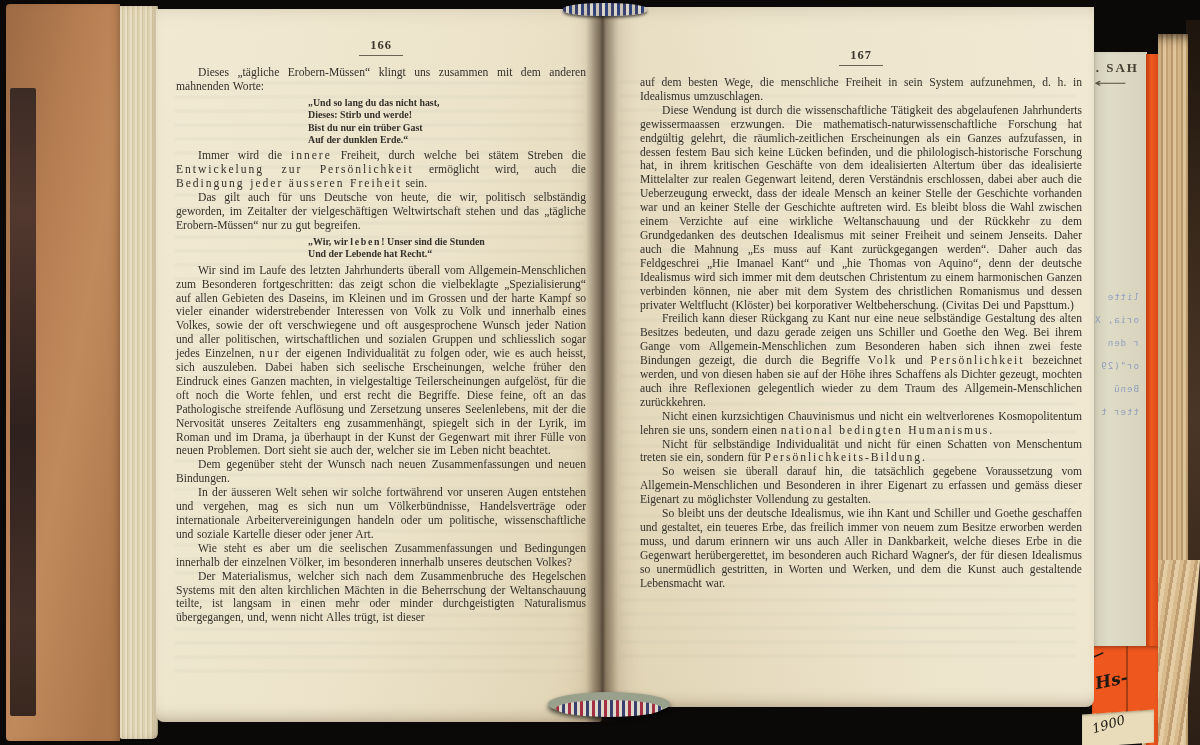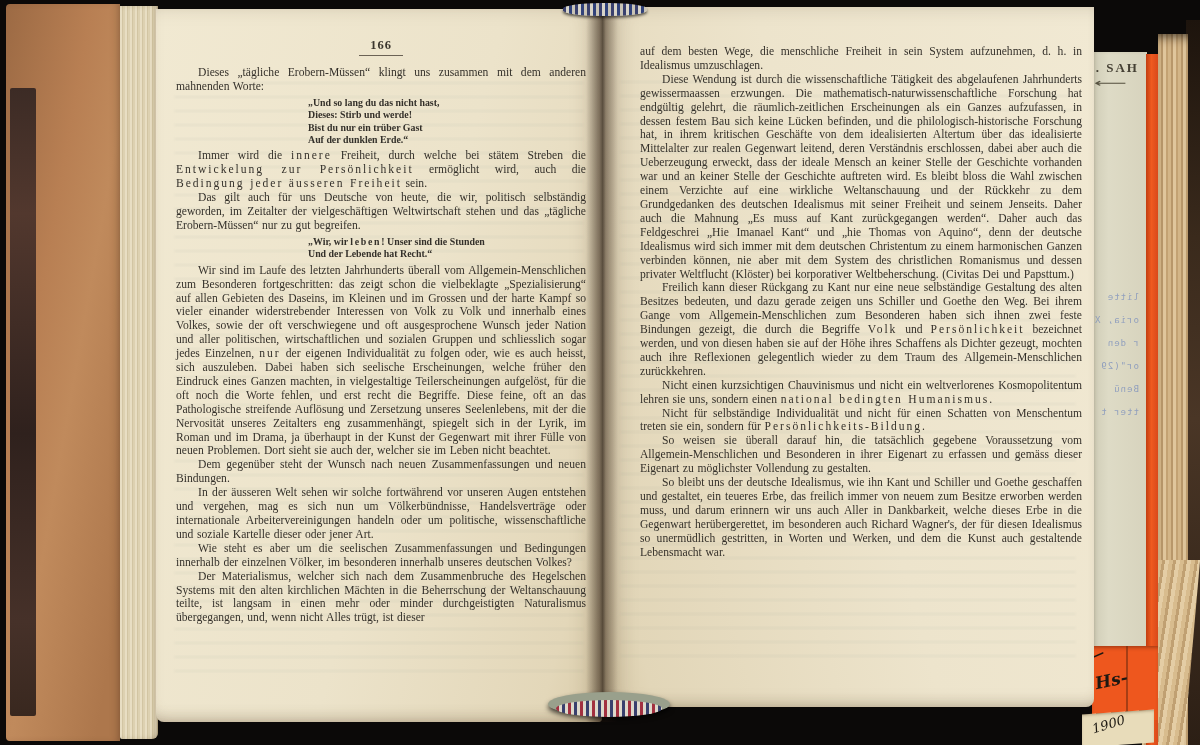--- a/index.html
+++ b/index.html
@@ -140,20 +140,23 @@
         <p class="para"><span>Wir sind im Laufe des letzten Jahrhunderts überall vom Allgemein-Menschlichen zum Besonderen fortgeschritten: das zeigt schon die vielbeklagte „Spezialisierung“ auf allen Gebieten des Daseins, im Kleinen und im Grossen und der harte Kampf so vieler einander widerstrebender Interessen von Volk zu Volk und innerhalb eines Volkes, sowie der oft verschwiegene und oft ausgesprochene Wunsch jeder Nation und aller politischen, wirtschaftlichen und sozialen Gruppen und schliesslich sogar jedes Einzelnen, </span><span class="gesperrt">nur</span><span> der eigenen Individualität zu folgen oder, wie es auch heisst, sich auszuleben. Dabei haben sich seelische Erscheinungen, welche früher den Eindruck eines Ganzen machten, in vielgestaltige Teilerscheinungen aufgelöst, für die oft noch die Worte fehlen, und erst recht die Begriffe. Diese feine, oft an das Pathologische streifende Auflösung und Zersetzung unseres Seelenlebens, mit der die Nervosität unseres Zeitalters eng zusammenhängt, spiegelt sich in der Lyrik, im Roman und im Drama, ja überhaupt in der Kunst der Gegenwart mit ihrer Fülle von neuen Problemen. Dort sieht sie auch der, welcher sie im Leben nicht beachtet.</span></p>
         <p class="para"><span>Dem gegenüber steht der Wunsch nach neuen Zusammenfassungen und neuen Bindungen.</span></p>
         <p class="para"><span>In der äusseren Welt sehen wir solche fortwährend vor unseren Augen entstehen und vergehen, mag es sich nun um Völkerbündnisse, Handelsverträge oder internationale Arbeitervereinigungen handeln oder um politische, wissenschaftliche und soziale Kartelle dieser oder jener Art.</span></p>
         <p class="para"><span>Wie steht es aber um die seelischen Zusammenfassungen und Bedingungen innerhalb der einzelnen Völker, im besonderen innerhalb unseres deutschen Volkes?</span></p>
         <p class="para"><span>Der Materialismus, welcher sich nach dem Zusammenbruche des Hegelschen Systems mit den alten kirchlichen Mächten in die Beherrschung der Weltanschauung teilte, ist langsam in einen mehr oder minder durchgeistigten Naturalismus übergegangen, und, wenn nicht Alles trügt, ist dieser</span></p>
       </div>
     <div class="show-through"></div>
   </div>
 
   <div class="page page-right">
+    <div class="pnum">
+      <span>167</span>
+    </div>
     <div class="page-text">
         <p class="para noindent"><span>auf dem besten Wege, die menschliche Freiheit in sein System aufzunehmen, d. h. in Idealismus umzuschlagen.</span></p>
         <p class="para"><span>Diese Wendung ist durch die wissenschaftliche Tätigkeit des abgelaufenen Jahrhunderts gewissermaassen erzwungen. Die mathematisch-naturwissenschaftliche Forschung hat endgültig gelehrt, die räumlich-zeitlichen Erscheinungen als ein Ganzes aufzufassen, in dessen festem Bau sich keine Lücken befinden, und die philologisch-historische Forschung hat, in ihrem kritischen Geschäfte von dem idealisierten Altertum über das idealisierte Mittelalter zur realen Gegenwart leitend, deren Verständnis erschlossen, dabei aber auch die Ueberzeugung erweckt, dass der ideale Mensch an keiner Stelle der Geschichte vorhanden war und an keiner Stelle der Geschichte auftreten wird. Es bleibt bloss die Wahl zwischen einem Verzichte auf eine wirkliche Weltanschauung und der Rückkehr zu dem Grundgedanken des deutschen Idealismus mit seiner Freiheit und seinem Jenseits. Daher auch die Mahnung „Es muss auf Kant zurückgegangen werden“. Daher auch das Feldgeschrei „Hie Imanael Kant“ und „hie Thomas von Aquino“, denn der deutsche Idealismus wird sich immer mit dem deutschen Christentum zu einem harmonischen Ganzen verbinden können, nie aber mit dem System des christlichen Romanismus und dessen privater Weltflucht (Klöster) bei korporativer Weltbeherschung. (Civitas Dei und Papsttum.)</span></p>
         <p class="para"><span>Freilich kann dieser Rückgang zu Kant nur eine neue selbständige Gestaltung des alten Besitzes bedeuten, und dazu gerade zeigen uns Schiller und Goethe den Weg. Bei ihrem Gange vom Allgemein-Menschlichen zum Besonderen haben sich ihnen zwei feste Bindungen gezeigt, die durch die Begriffe </span><span class="gesperrt">Volk</span><span> und </span><span class="gesperrt">Persönlichkeit</span><span> bezeichnet werden, und von diesen haben sie auf der Höhe ihres Schaffens als Dichter gezeugt, mochten auch ihre Reflexionen gelegentlich wieder zu dem Traum des Allgemein-Menschlichen zurückkehren.</span></p>
         <p class="para"><span>Nicht einen kurzsichtigen Chauvinismus und nicht ein weltverlorenes Kosmopolitentum lehren sie uns, sondern einen </span><span class="gesperrt">national bedingten Humanismus</span><span>.</span></p>
         <p class="para"><span>Nicht für selbständige Individualität und nicht für einen Schatten von Menschentum treten sie ein, sondern für </span><span class="gesperrt">Persönlichkeits-Bildung</span><span>.</span></p>
         <p class="para"><span>So weisen sie überall darauf hin, die tatsächlich gegebene Voraussetzung vom Allgemein-Menschlichen und Besonderen in ihrer Eigenart zu erfassen und gemäss dieser Eigenart zu möglichster Vollendung zu gestalten.</span></p>
         <p class="para"><span>So bleibt uns der deutsche Idealismus, wie ihn Kant und Schiller und Goethe geschaffen und gestaltet, ein teueres Erbe, das freilich immer von neuem zum Besitze erworben werden muss, und darum erinnern wir uns auch Aller in Dankbarkeit, welche dieses Erbe in die Gegenwart herübergerettet, im besonderen auch Richard Wagner's, der für diesen Idealismus so unermüdlich gestritten, in Worten und Werken, und dem die Kunst auch gestaltende Lebensmacht war.</span></p>
       </div>
     <div class="show-through"></div>

